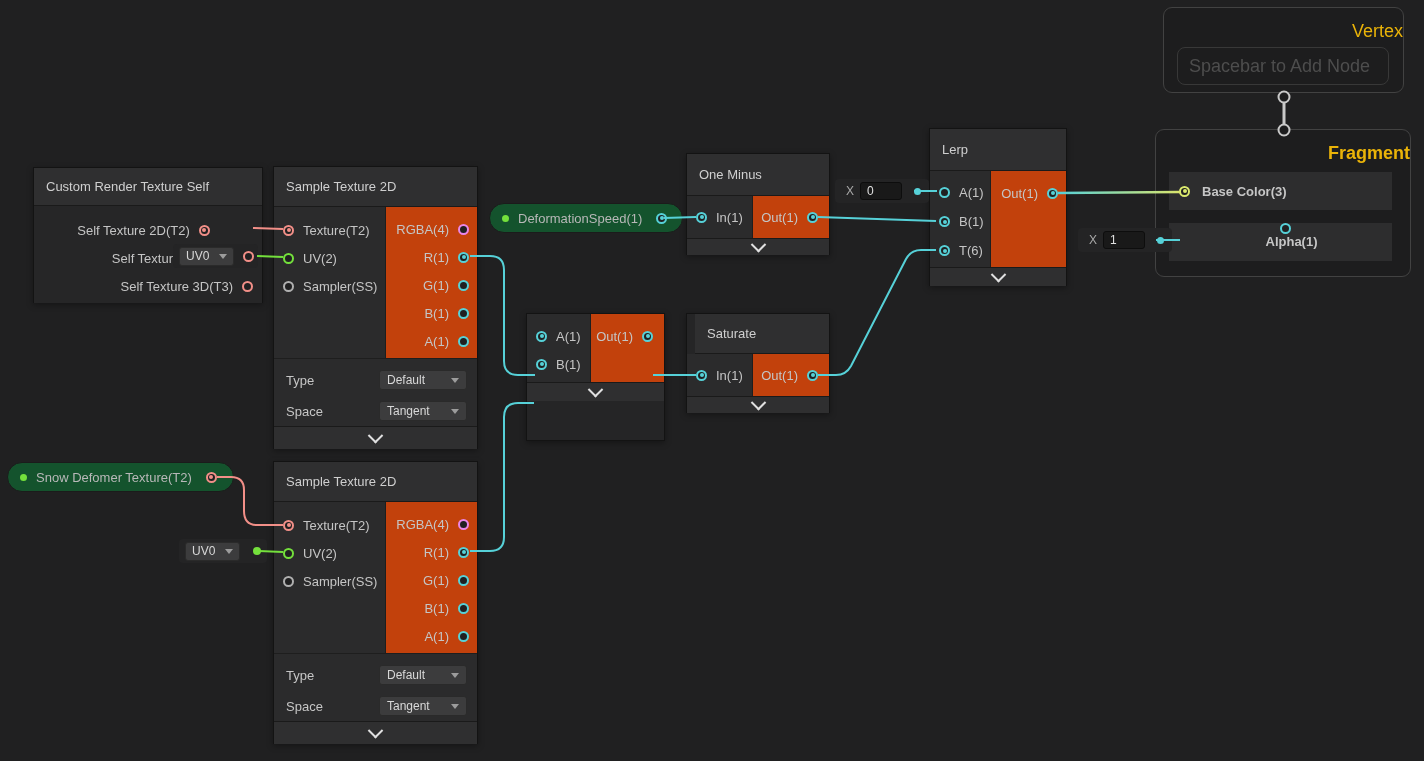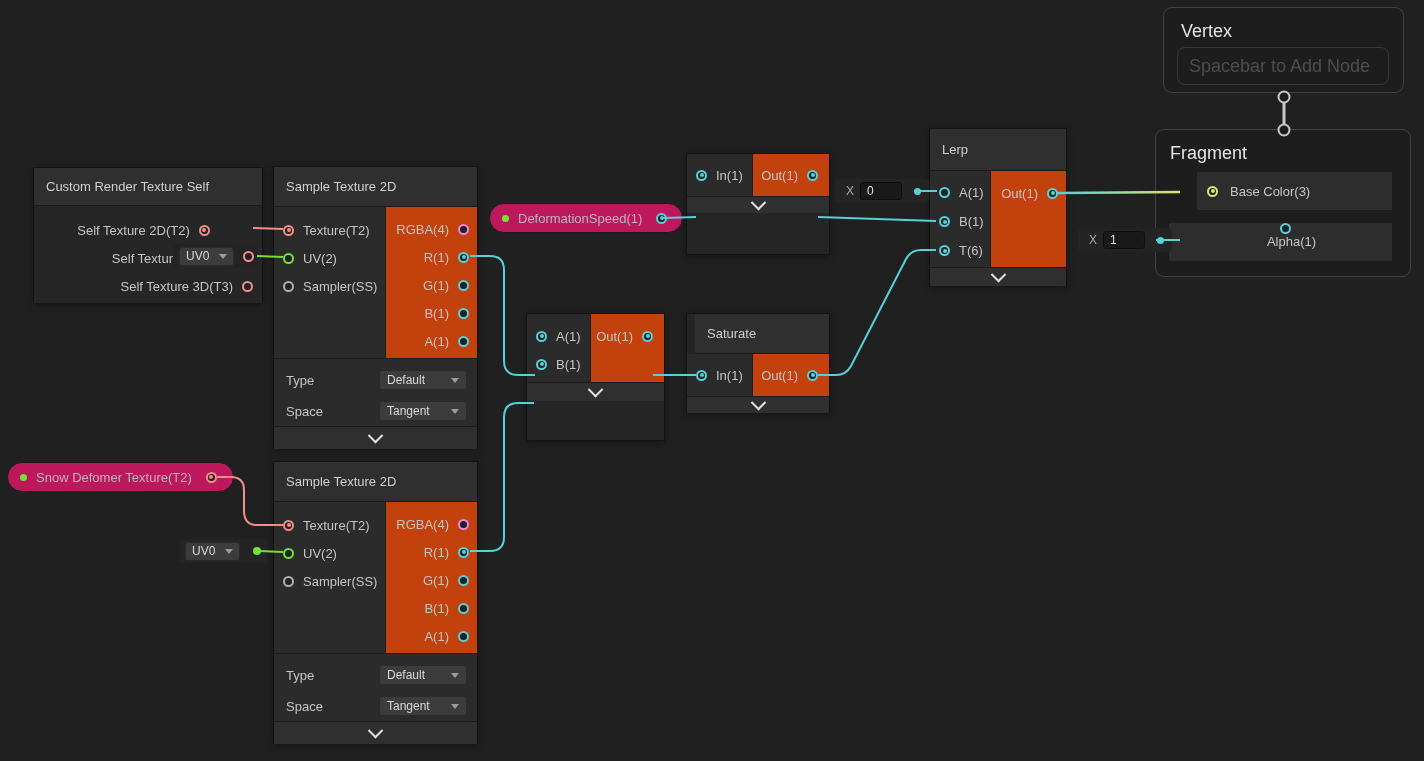--- a/index.html
+++ b/index.html
@@ -26,35 +26,35 @@
   .port{width:11px;height:11px;border-radius:50%;border:2px solid var(--c);box-sizing:border-box;position:relative;flex:none;background:#202021;}
   .port.filled::after{content:"";position:absolute;inset:1.5px;border-radius:50%;background:var(--c);}
   .p-cyan{--c:#56d1d8;} .p-green{--c:#74e03c;} .p-red{--c:#f28f88;}
   .p-pink{--c:#e986e9;} .p-yellow{--c:#dbe96e;} .p-gray{--c:#b0b0b0;}
   
   .optrow{position:relative;height:26px;display:flex;align-items:center;font-size:13px;color:#c6c6c6;}
   .optrow .olbl{margin-left:12px;}
   .dd{position:absolute;right:10px;top:3px;width:88px;height:20px;background:#3c3c3d;border:1px solid #2a2a2a;border-radius:3px;display:flex;align-items:center;justify-content:space-between;padding:0 7px;box-sizing:border-box;font-size:12px;color:#d8d8d8;}
   .tri{width:0;height:0;border-left:4px solid transparent;border-right:4px solid transparent;border-top:5px solid #9c9c9c;flex:none;}
   
-  .pill{position:absolute;height:30px;background:#be185d;border:1px solid #1b1b1b;border-radius:16px;display:flex;align-items:center;padding:0 18px 0 12px;box-sizing:border-box;z-index:20;font-size:13px;color:#b8b8b8;white-space:nowrap;text-align:right;}
+  .pill{position:absolute;height:30px;background:#14532d;border:1px solid #1b1b1b;border-radius:16px;display:flex;align-items:center;padding:0 18px 0 12px;box-sizing:border-box;z-index:20;font-size:13px;color:#b8b8b8;white-space:nowrap;text-align:right;}
   .pill .expdot{width:7px;height:7px;border-radius:50%;background:#74e03c;margin-right:9px;flex:none;}
   .pill .port{margin-left:auto;}
   .pill .ptext{margin-right:14px;}
   
   .widget{position:absolute;height:24px;background:#242425;border-radius:4px;display:flex;align-items:center;padding:0 6px 0 6px;box-sizing:border-box;z-index:20;}
   .uvdd{width:55px;height:19px;background:#3c3c3d;border:1px solid #2a2a2a;border-radius:3px;display:flex;align-items:center;justify-content:space-between;padding:0 6px;box-sizing:border-box;font-size:12px;color:#d8d8d8;}
   .dot{width:8px;height:8px;border-radius:50%;flex:none;}
   .dot.green{background:#74e03c;} .dot.cyan{background:#56d1d8;}
   .xlbl{font-size:12px;color:#a8a8a8;margin:0 6px 0 3px;}
   .xfield{width:42px;height:18px;background:#191919;border:1px solid #0d0d0d;border-radius:3px;font-size:12px;color:#e0e0e0;display:flex;align-items:center;padding-left:6px;box-sizing:border-box;}
   .xdot{margin-left:12px;}
   
   .ctx{position:absolute;background:#1d1d1e;border:1px solid #424242;border-radius:9px;box-sizing:border-box;z-index:10;}
-  .ctx .ctitle{font-size:18px;color:#e5e5e5;margin:13px 0 0 17px;}
+  .ctx .ctitle{font-size:18px;color:#eab308;margin:13px 0 0 17px;text-align:right;}
   .spacebox{position:absolute;left:13px;right:14px;top:39px;height:38px;border:1px solid #383838;border-radius:8px;display:flex;align-items:center;padding-left:11px;box-sizing:border-box;font-size:18px;color:#4d4d4d;white-space:nowrap;}
   .fragrow{position:absolute;left:13px;right:18px;height:38px;background:#2d2d2e;display:flex;align-items:center;padding-left:10px;box-sizing:border-box;font-size:13px;color:#c6c6c6;}
   .fragrow .lbl{margin-left:12px;}
   
   #wires{position:absolute;left:0;top:0;z-index:30;pointer-events:none;}
 </style>
 </head>
 <body>
 
 <div id="canvas">
@@ -193,20 +193,21 @@
             <span class="tri"></span>
           </div>
         </div>
     </div>
     <div class="chevbar" style="height:22px;">
         <span class="chev"></span>
       </div>
   </div>
 
   <div class="node" style="left:686px;top:153px;width:144px;height:102px;">
+    <div class="title" style="height:42px;">One Minus</div>
     <div class="body" style="height:42px;">
       <div class="incol" style="width:66px;display:flex;align-items:center;border-right:1px solid #1e1e1e;">
         <div class="prow in">
             <span class="port filled p-cyan"></span>
             <span class="lbl">In(1)</span>
           </div>
       </div>
       <div class="outcol" style="display:flex;align-items:center;">
         <div class="prow out" style="flex:1;padding-right:11px;">
             <span class="lbl">Out(1)</span>
@@ -291,23 +292,23 @@
     <div class="chevbar" style="height:18px;">
         <span class="chev"></span>
       </div>
   </div>
 
   <div class="ctx" style="left:1163px;top:7px;width:241px;height:86px;">
     <div class="ctitle">Vertex</div>
     <div class="spacebox">Spacebar to Add Node</div>
   </div>
 
-  <div class="ctx" style="left:1155px;top:129px;width:256px;height:148px;">
+  <div class="ctx" style="left:1155px;top:129px;width:256px;height:148px;font-weight:bold;">
     <div class="ctitle" style="margin-left:14px;">Fragment</div>
-    <div class="fragrow" style="top:42px;margin-left:28px;">
+    <div class="fragrow" style="top:42px;">
       <span class="port filled p-yellow"></span>
       <span class="lbl">Base Color(3)</span>
     </div>
     <div class="fragrow" style="top:93px;flex-direction:column;">
       <span class="port p-cyan"></span>
       <span class="lbl">Alpha(1)</span>
     </div>
   </div>
 
   <div class="pill" style="left:489px;top:203px;width:194px;">

